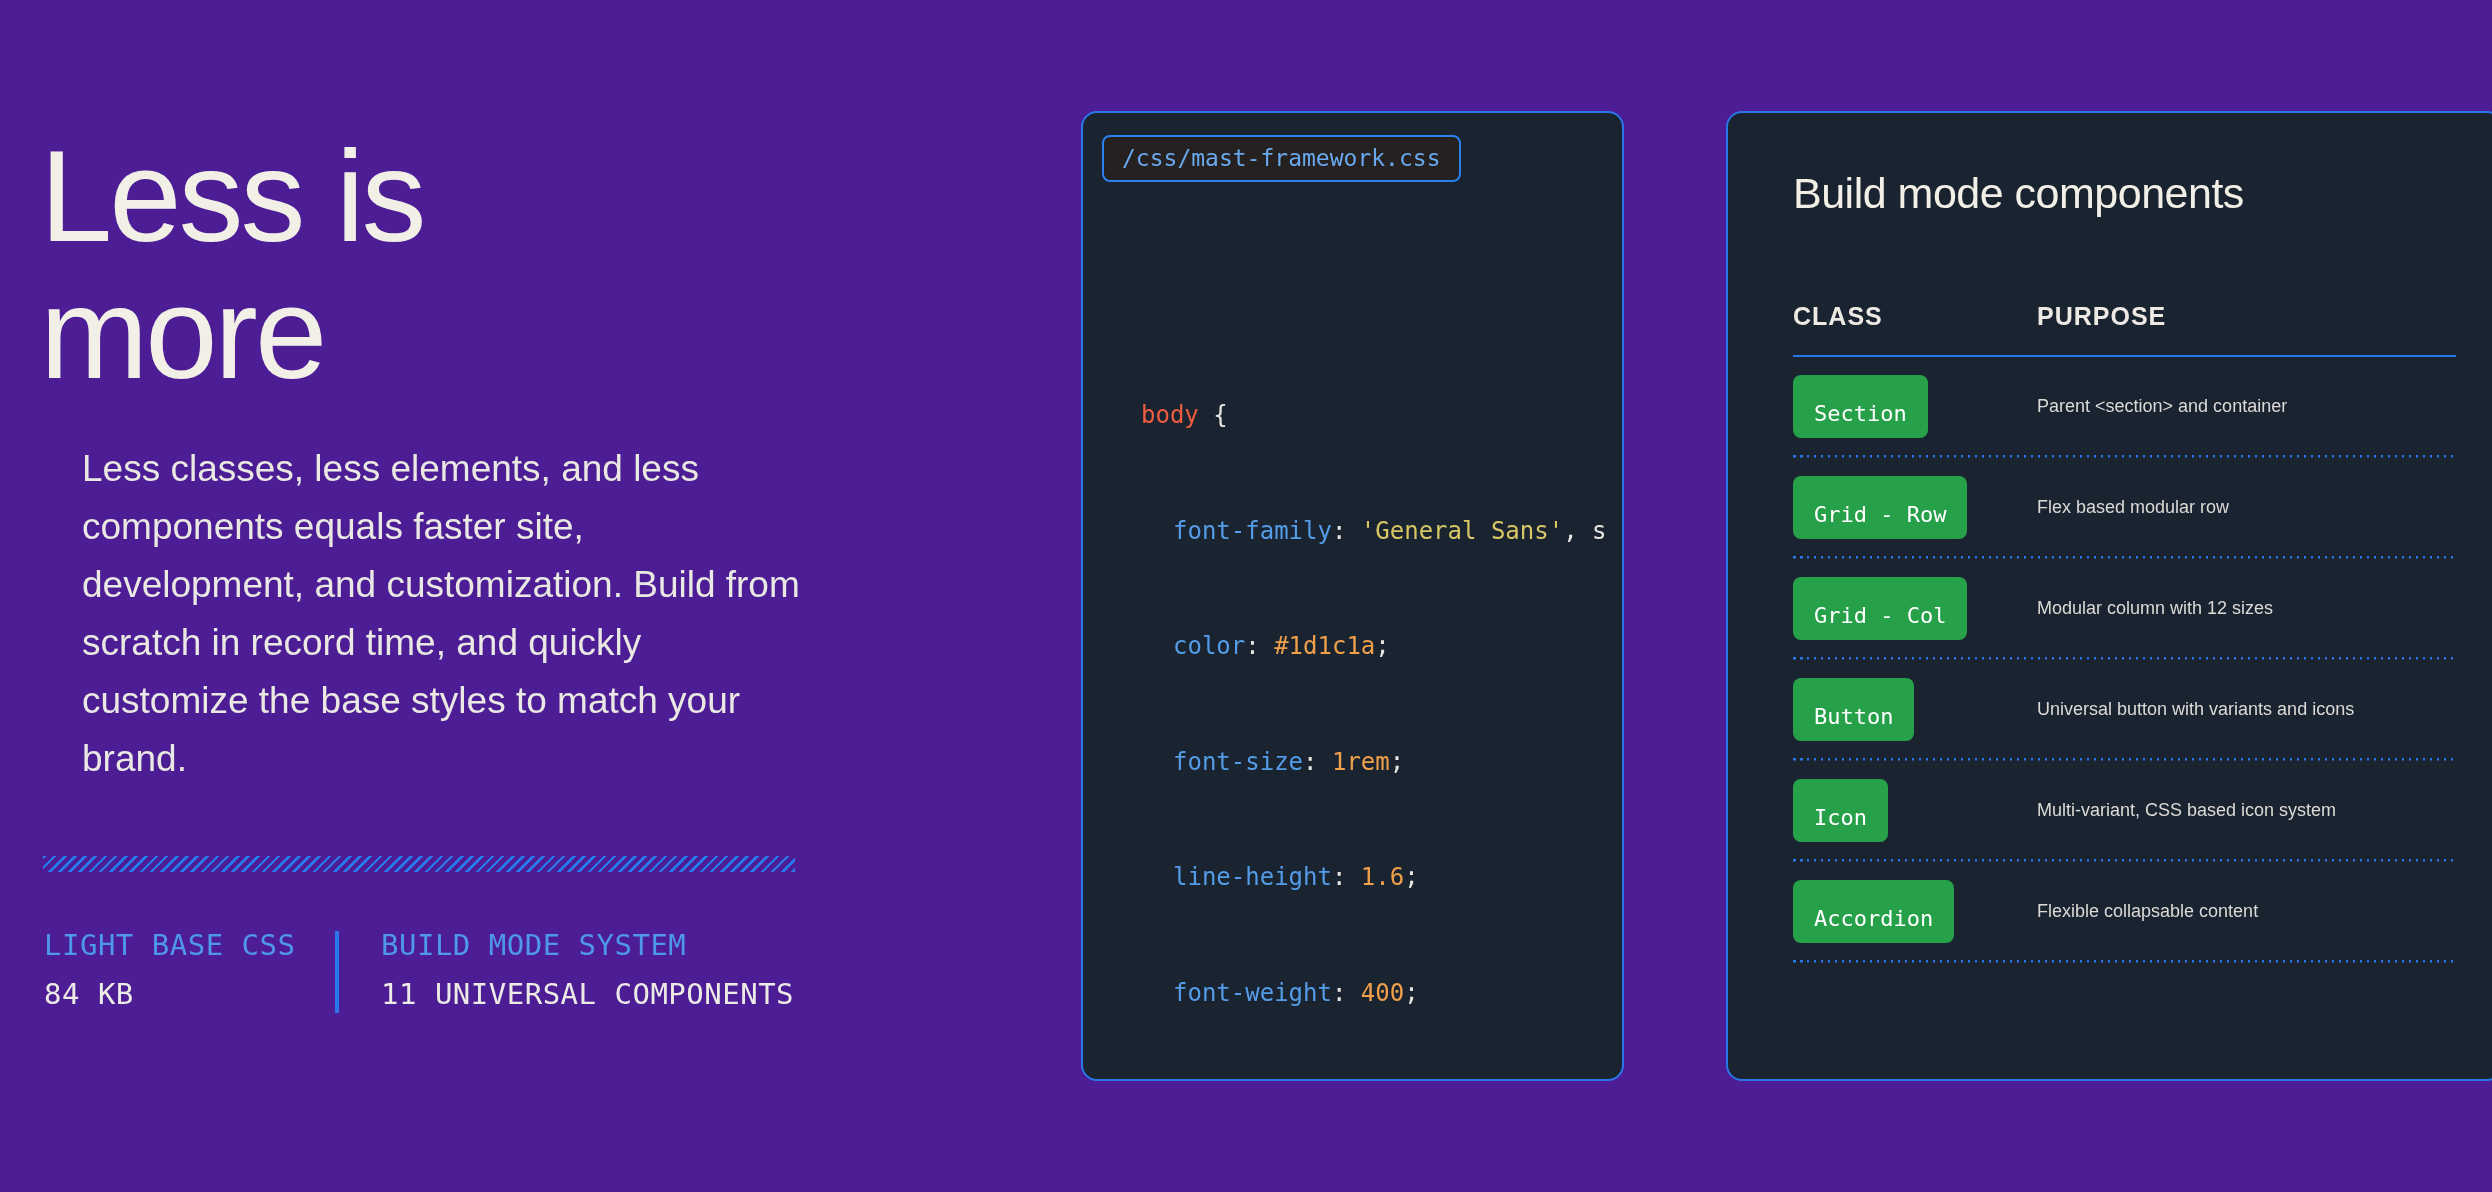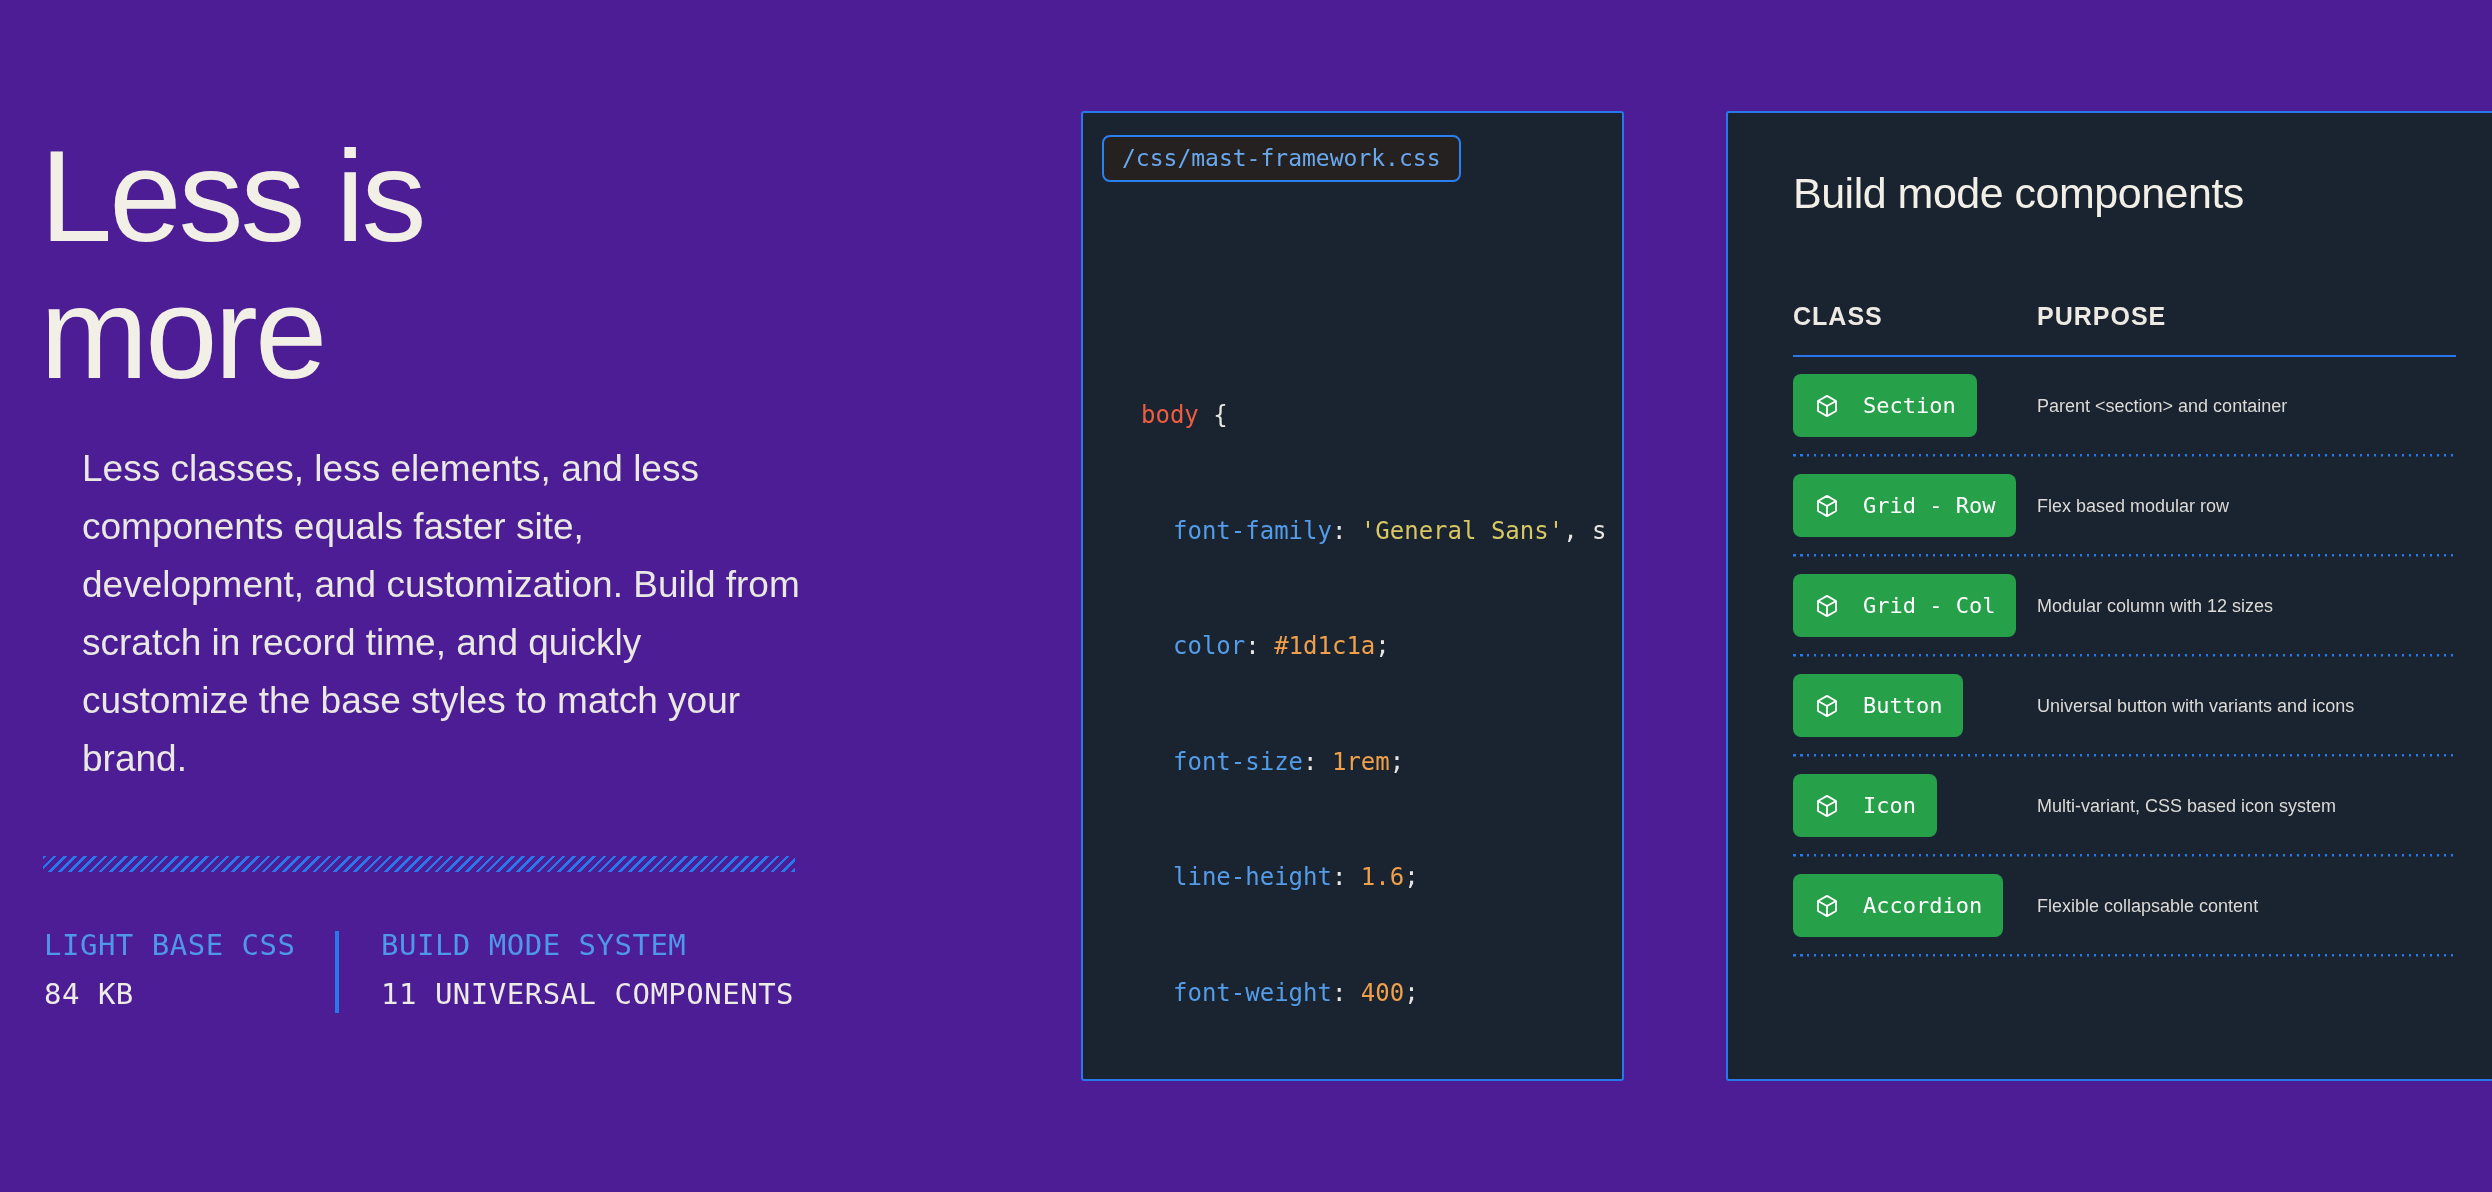--- a/index.html
+++ b/index.html
@@ -31,21 +31,21 @@
   .stat .lbl { font-size:29px; letter-spacing:0.5px; color:#4f97e8; }
   .stat .val { margin-top:15px; font-size:29px; letter-spacing:0.5px; color:#edebe5; }
   .stat-vline {
     position:absolute; left:335px; top:931px; width:4px; height:82px;
     background:#2878ec;
   }
 
   
   .panel {
     position:absolute; top:111px; height:970px;
-    background:#1a2431; border:2px solid #2878ec; border-radius:3px;
+    background:#1a2431; border:2px solid #2878ec; border-radius:16px;
     overflow:hidden;
   }
 
   
   .code-panel { left:1081px; width:543px; }
   .file-tab {
     display:inline-block; margin:22px 0 0 19px;
     border:2px solid #2b80f0; border-radius:8px; background:#242120;
     padding:8px 18px 9px 18px;
     font-family:"DejaVu Sans Mono", monospace; font-size:23px; color:#6aa8ee;
@@ -79,24 +79,24 @@
   .crow {
     display:grid; grid-template-columns:244px 1fr;
     align-items:center; padding:17px 0;
   }
   .sep {
     height:3px;
     background:repeating-linear-gradient(90deg, #2878ec 0 2.5px, transparent 2.5px 7px);
     background-size:100% 2.5px; background-repeat:no-repeat; background-position:center;
   }
   .badge {
-    display:inline-flex; align-items:center; gap:23px;
+    display:inline-flex; align-items:center; gap:13px;
     height:63px; padding:12px 21px; border-radius:8px;
     background:#27a04a; color:#ffffff;
-    font-family:"DejaVu Sans Mono", monospace; font-size:22px;
+    font-family:"DejaVu Sans Mono", monospace; font-size:22px;flex-direction:column;
   }
   .badge svg { display:block; }
   .desc {
     font-size:18px; line-height:40px; color:#dcdad6; max-width:430px;
   }
 </style>
 </head>
 <body>
 
 <div class="page">

